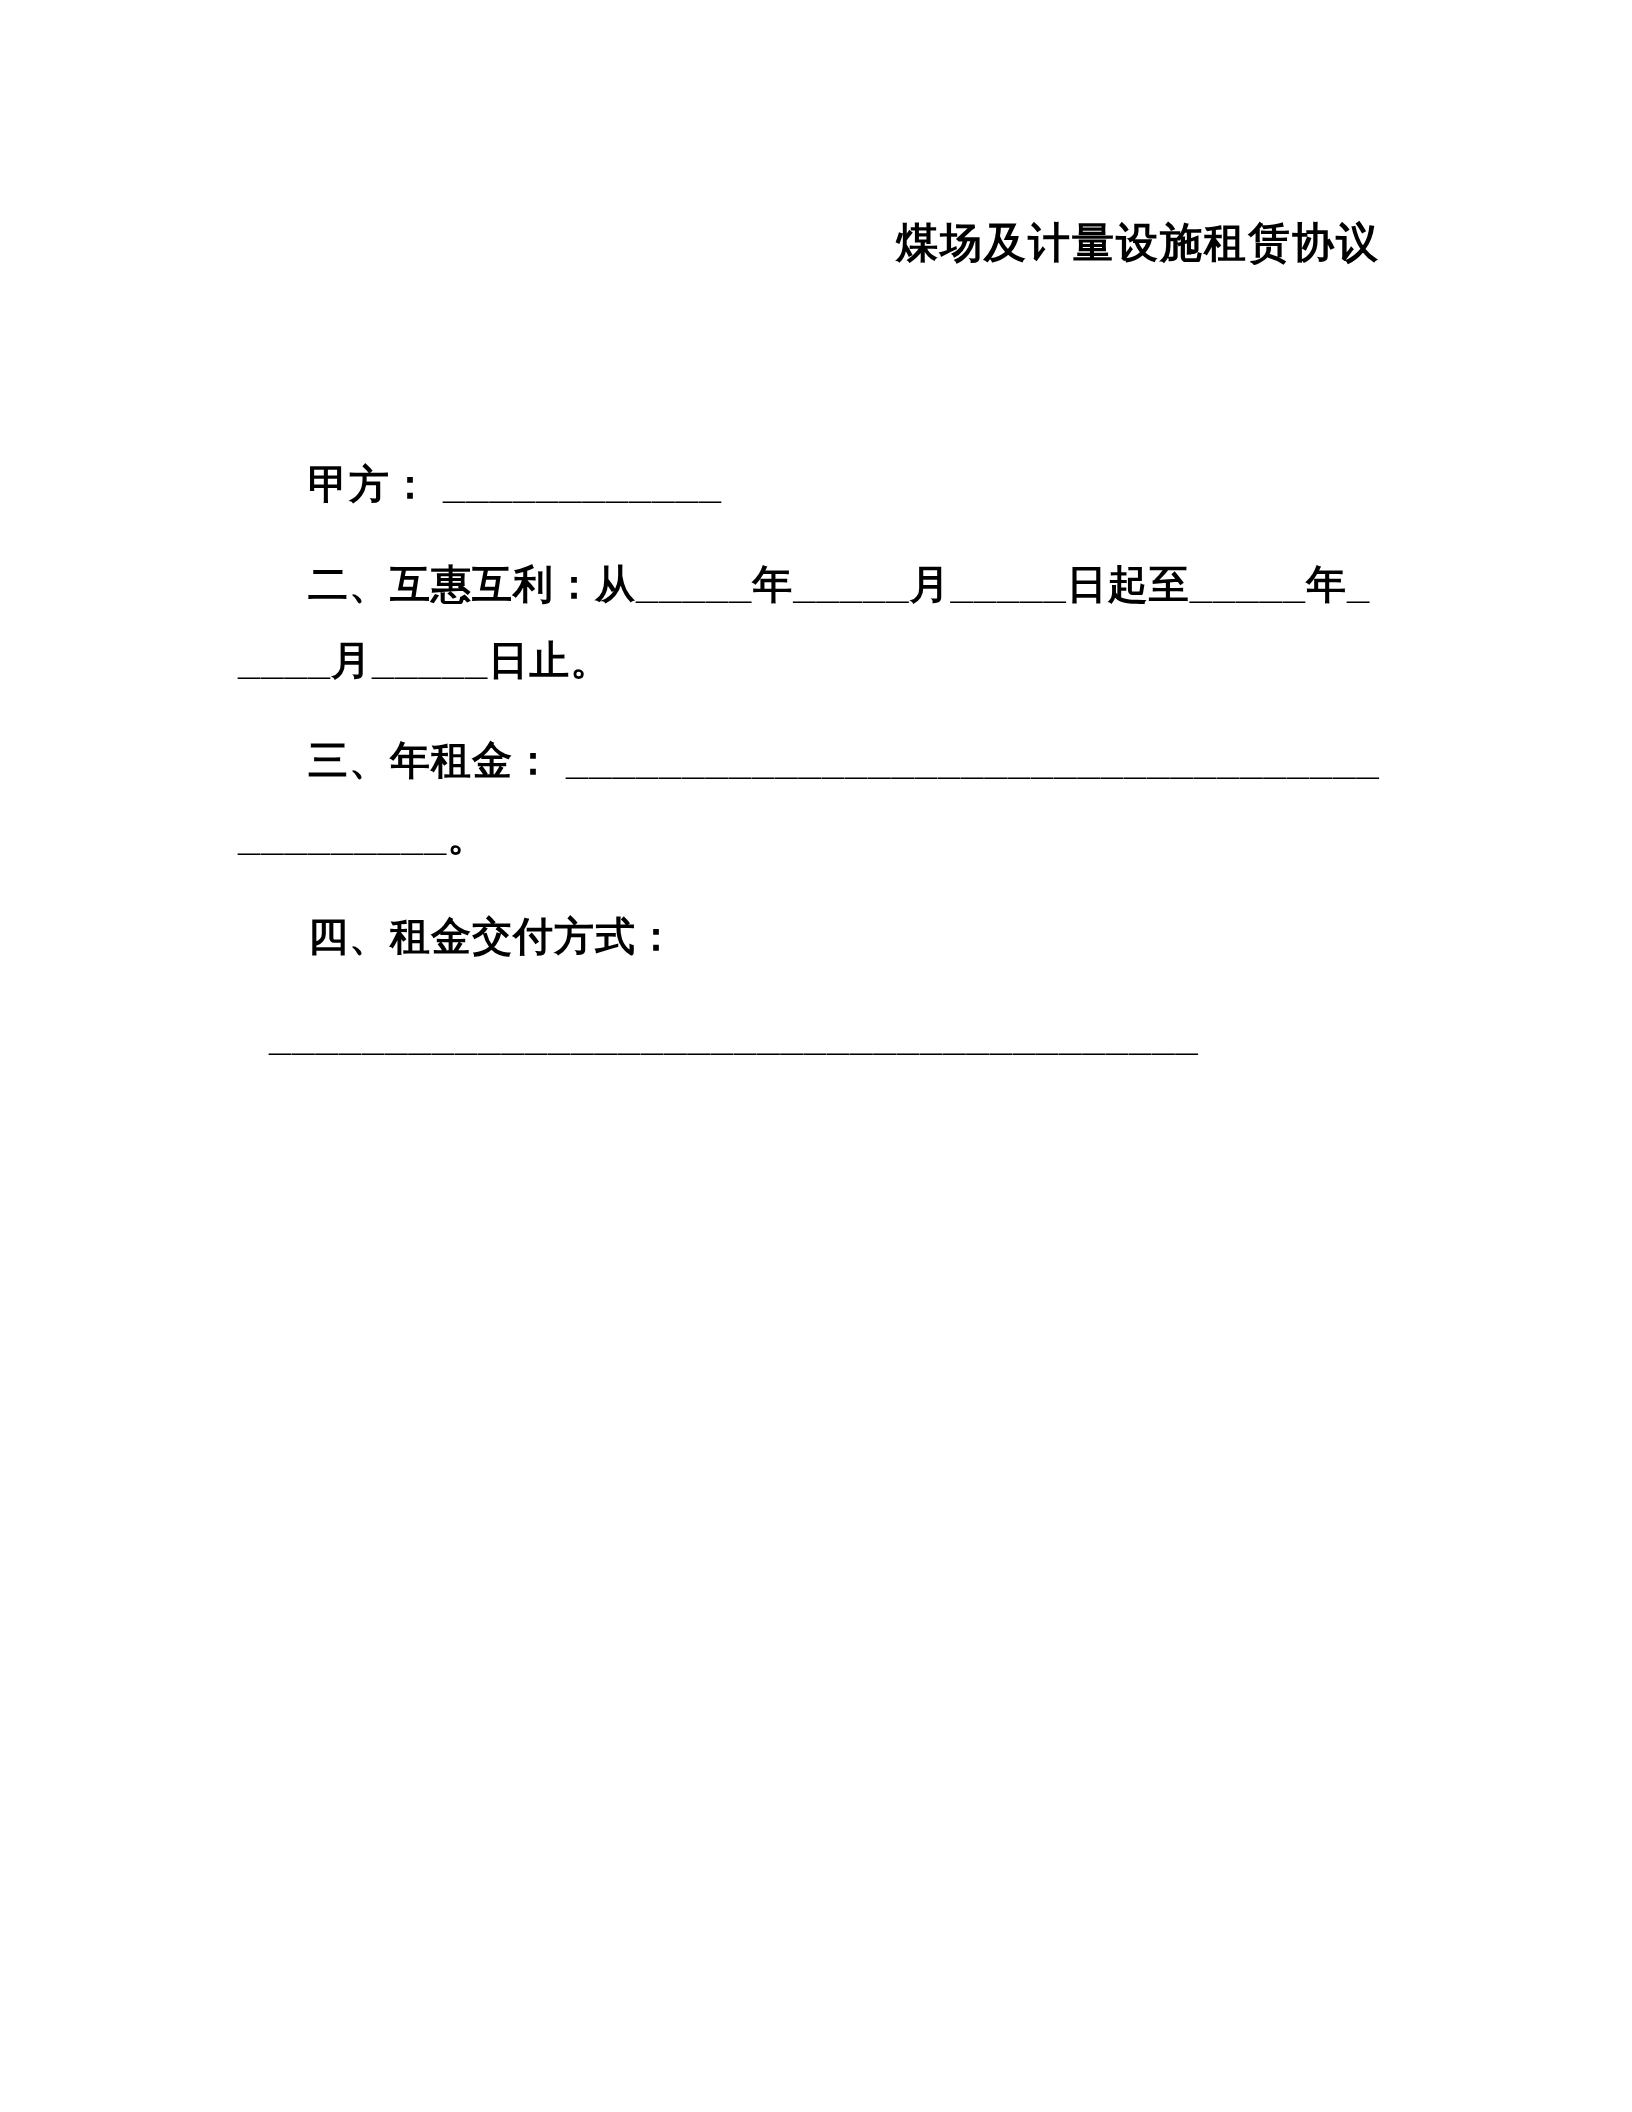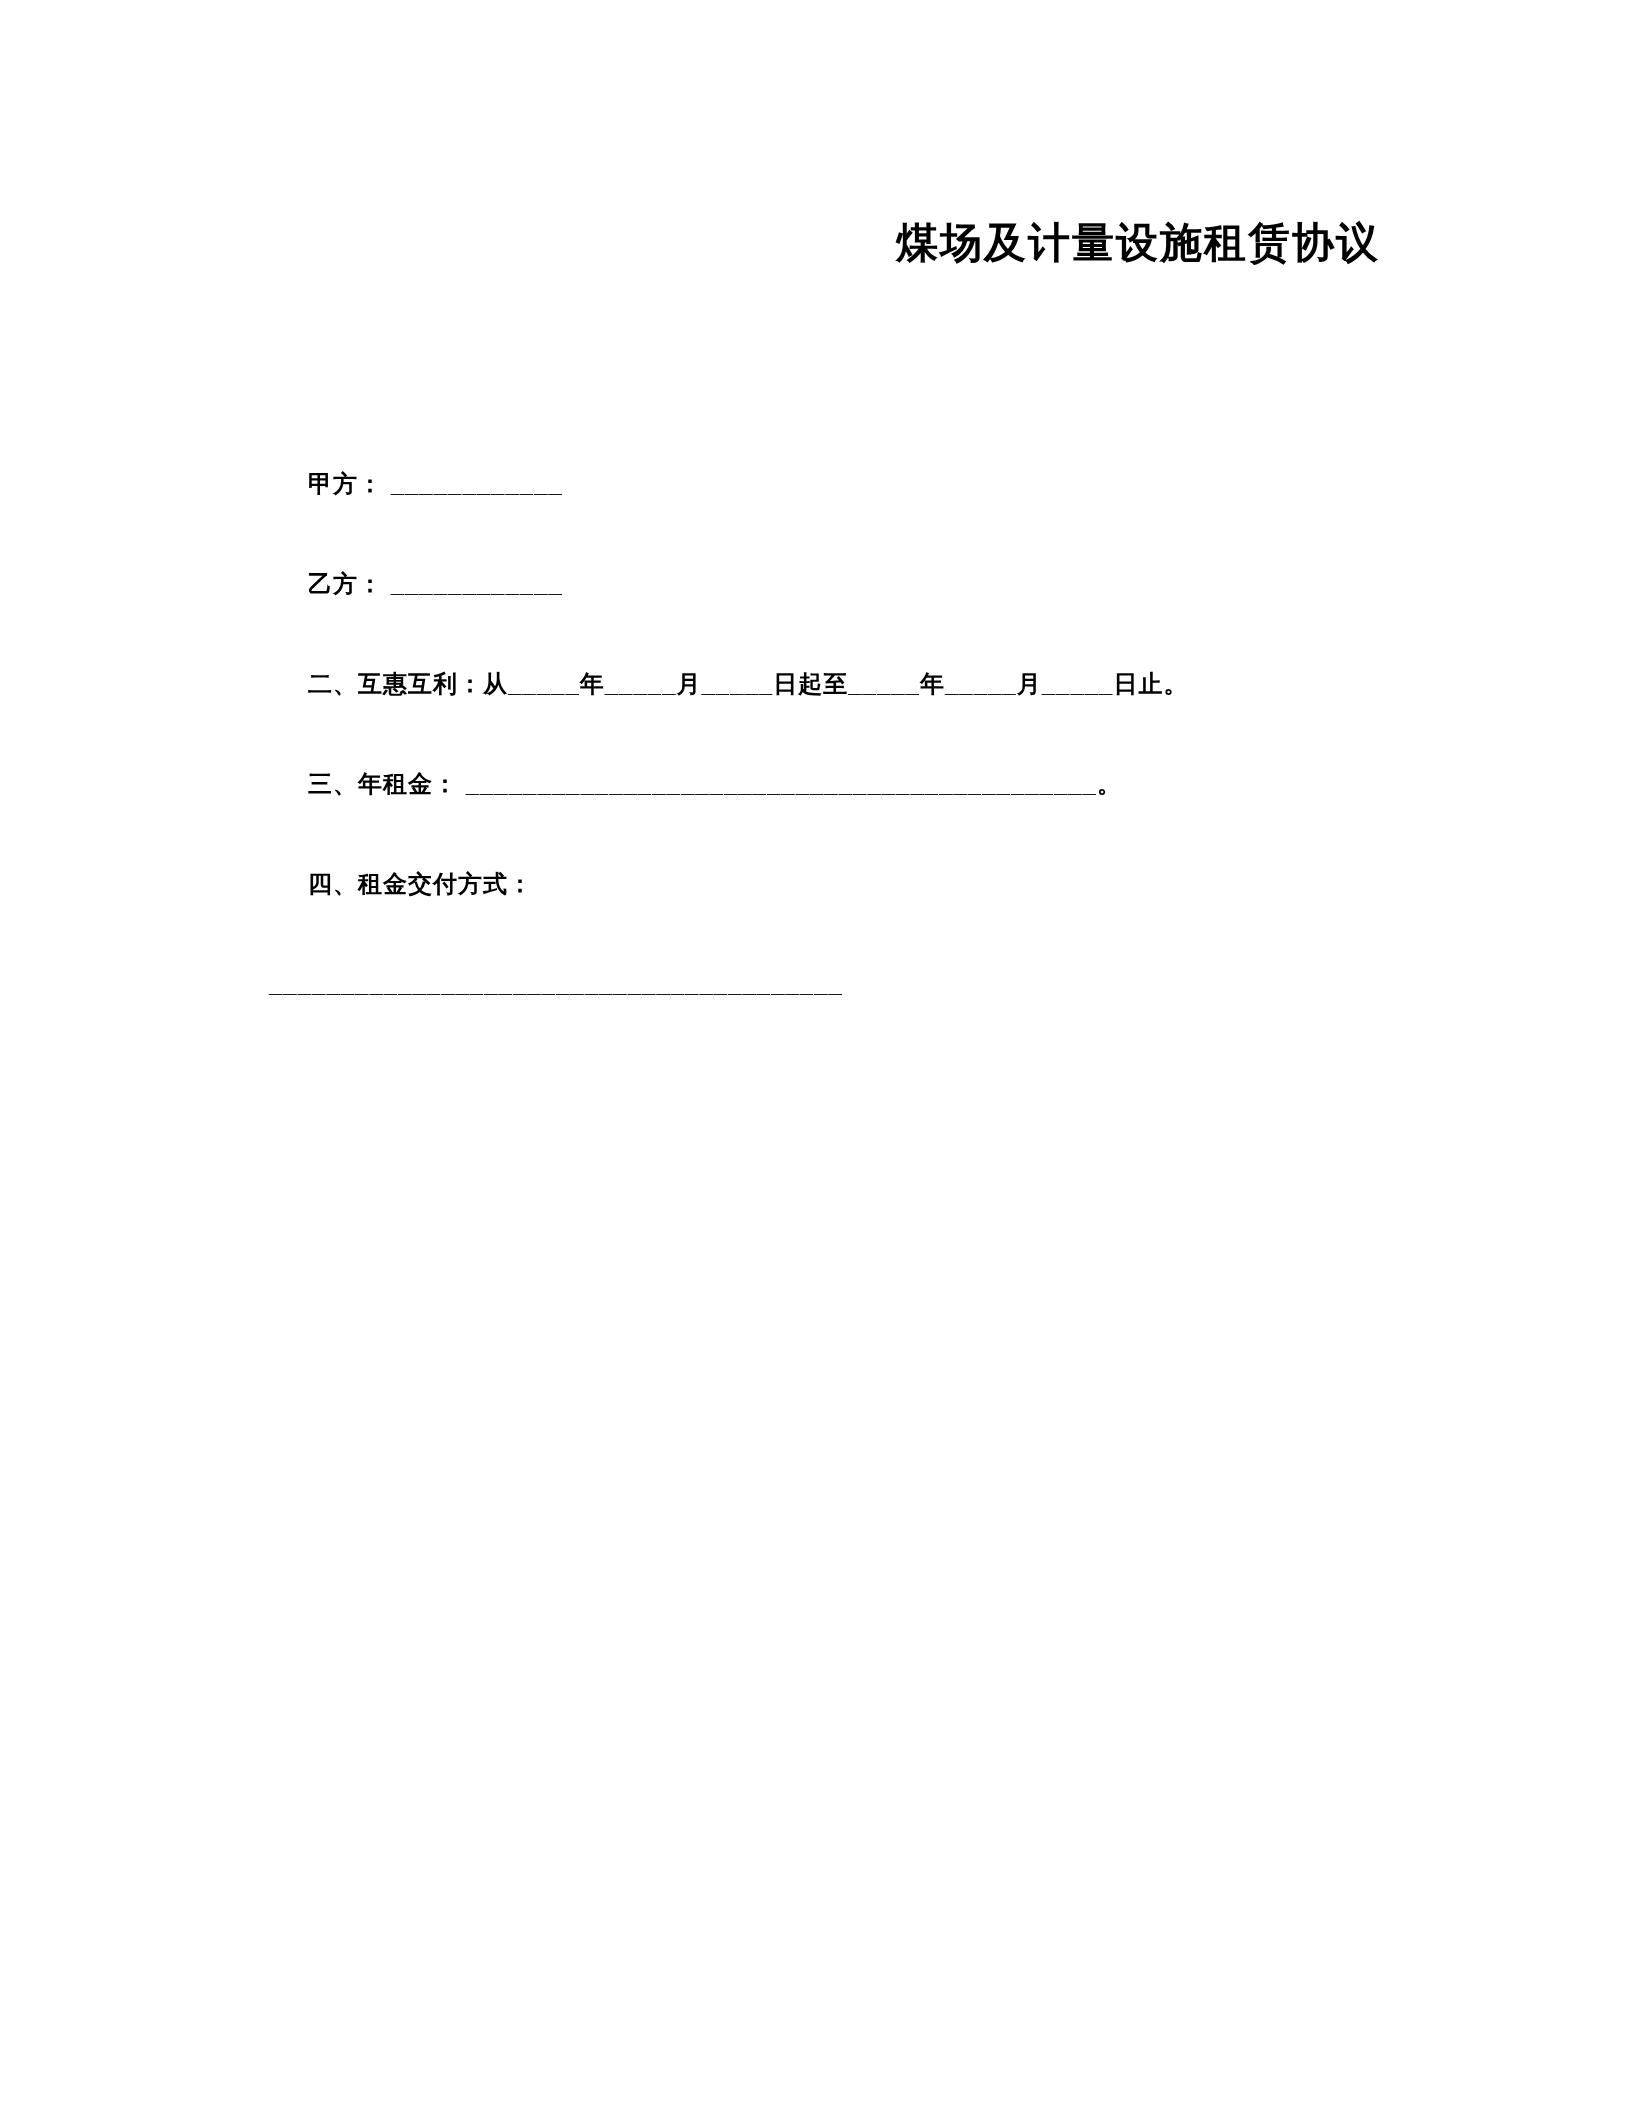--- a/index.html
+++ b/index.html
@@ -22,21 +22,21 @@
     overflow: hidden;
   }
   .doc-title {
     font-size: 42px;
     font-weight: bold;
     text-align: right;
     margin: 0 0 175px 0;
     letter-spacing: 2px;
   }
   .para {
-    font-size: 24px;
+    font-size: 40px;
     font-weight: bold;
     line-height: 76px;
     margin: 0 0 24px 0;
     word-break: break-all;
     letter-spacing: 1px;
   }
   .indent {
     text-indent: 70px;
   }
   .no-indent {
@@ -46,21 +46,20 @@
 </style>
 </head>
 <body>
 
 <div class="page">
 
   <h1 class="doc-title">煤场及计量设施租赁协议</h1>
 
   <p class="para indent">甲方： ____________</p>
 
-  <p class="para indent">乙方： ____________</p>
 
 
 
   <p class="para indent">二、互惠互利：从_____年_____月_____日起至_____年_____月_____日止。</p>
 
   <p class="para indent">三、年租金： ____________________________________________。</p>
 
   <p class="para indent">四、租金交付方式：</p>
 
   <p class="para no-indent">________________________________________</p>

